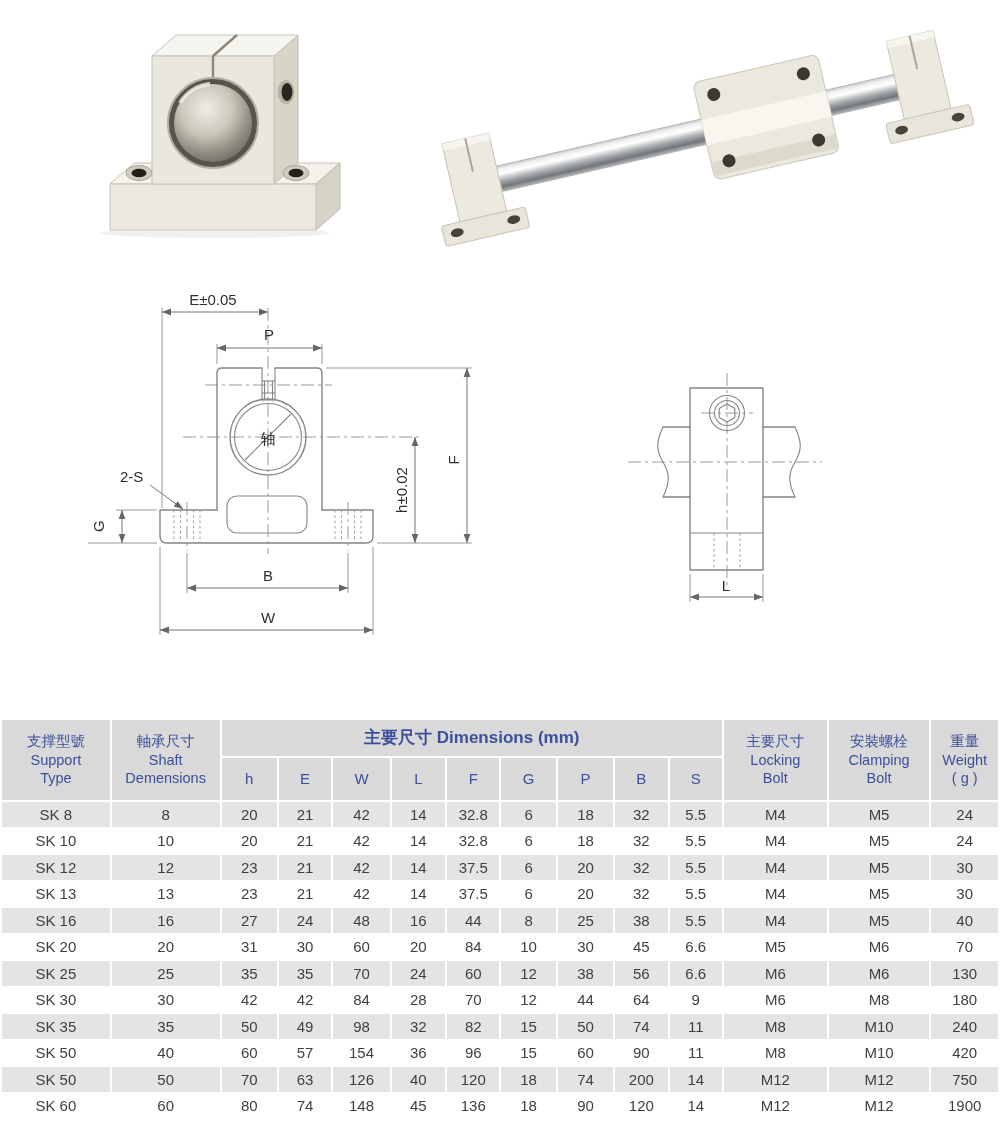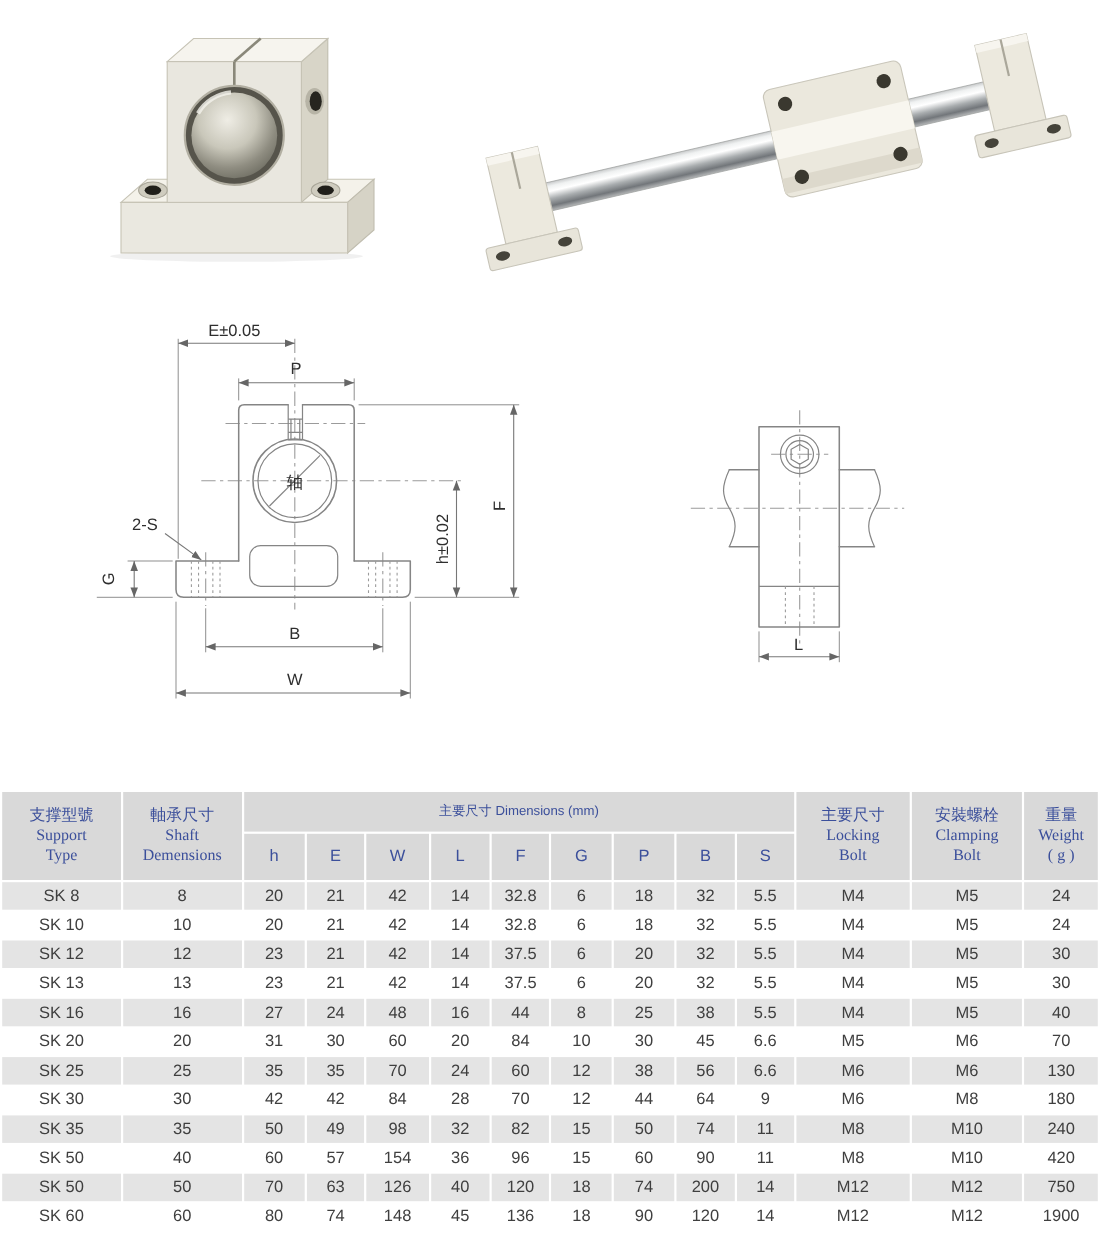--- a/index.html
+++ b/index.html
@@ -14,23 +14,23 @@
   .photo-right{position:absolute;left:410px;top:5px;}
   .drawing{position:absolute;left:0;top:290px;}
   table.spec{
     position:absolute;left:0;top:718px;width:1000px;
     border-collapse:separate;border-spacing:2px;table-layout:fixed;
   }
   table.spec th{
     background:var(--header-bg);color:var(--header-text);
     font-weight:normal;font-size:14.5px;line-height:1.3;padding:2px 0;text-align:center;
   }
-  table.spec th.group{height:32px;font-size:12px;}
+  table.spec th.group{height:32px;font-size:17px;font-weight:bold;}
   table.spec th.sub{height:38px;font-size:15px;}
-  table.spec th span{display:block;font-family:Liberation Serif, serif;}
+  table.spec th span{display:block;}
   table.spec td{
     background:var(--row-bg);color:var(--cell-text);
     font-size:15px;text-align:center;height:24.5px;padding:0;white-space:nowrap;
   }
   table.spec tbody tr:nth-child(odd) td{background:var(--row-alt);}
   
   .ol{stroke:#858585;stroke-width:1.4;fill:none;stroke-linejoin:round;stroke-linecap:round;}
   .ol2{stroke:#858585;stroke-width:1.1;fill:none;}
   .cl{stroke:#9b9b9b;stroke-width:1;fill:none;stroke-dasharray:13 4 3 4;}
   .dot{stroke:#9b9b9b;stroke-width:1;fill:none;stroke-dasharray:2.5 2.8;}

